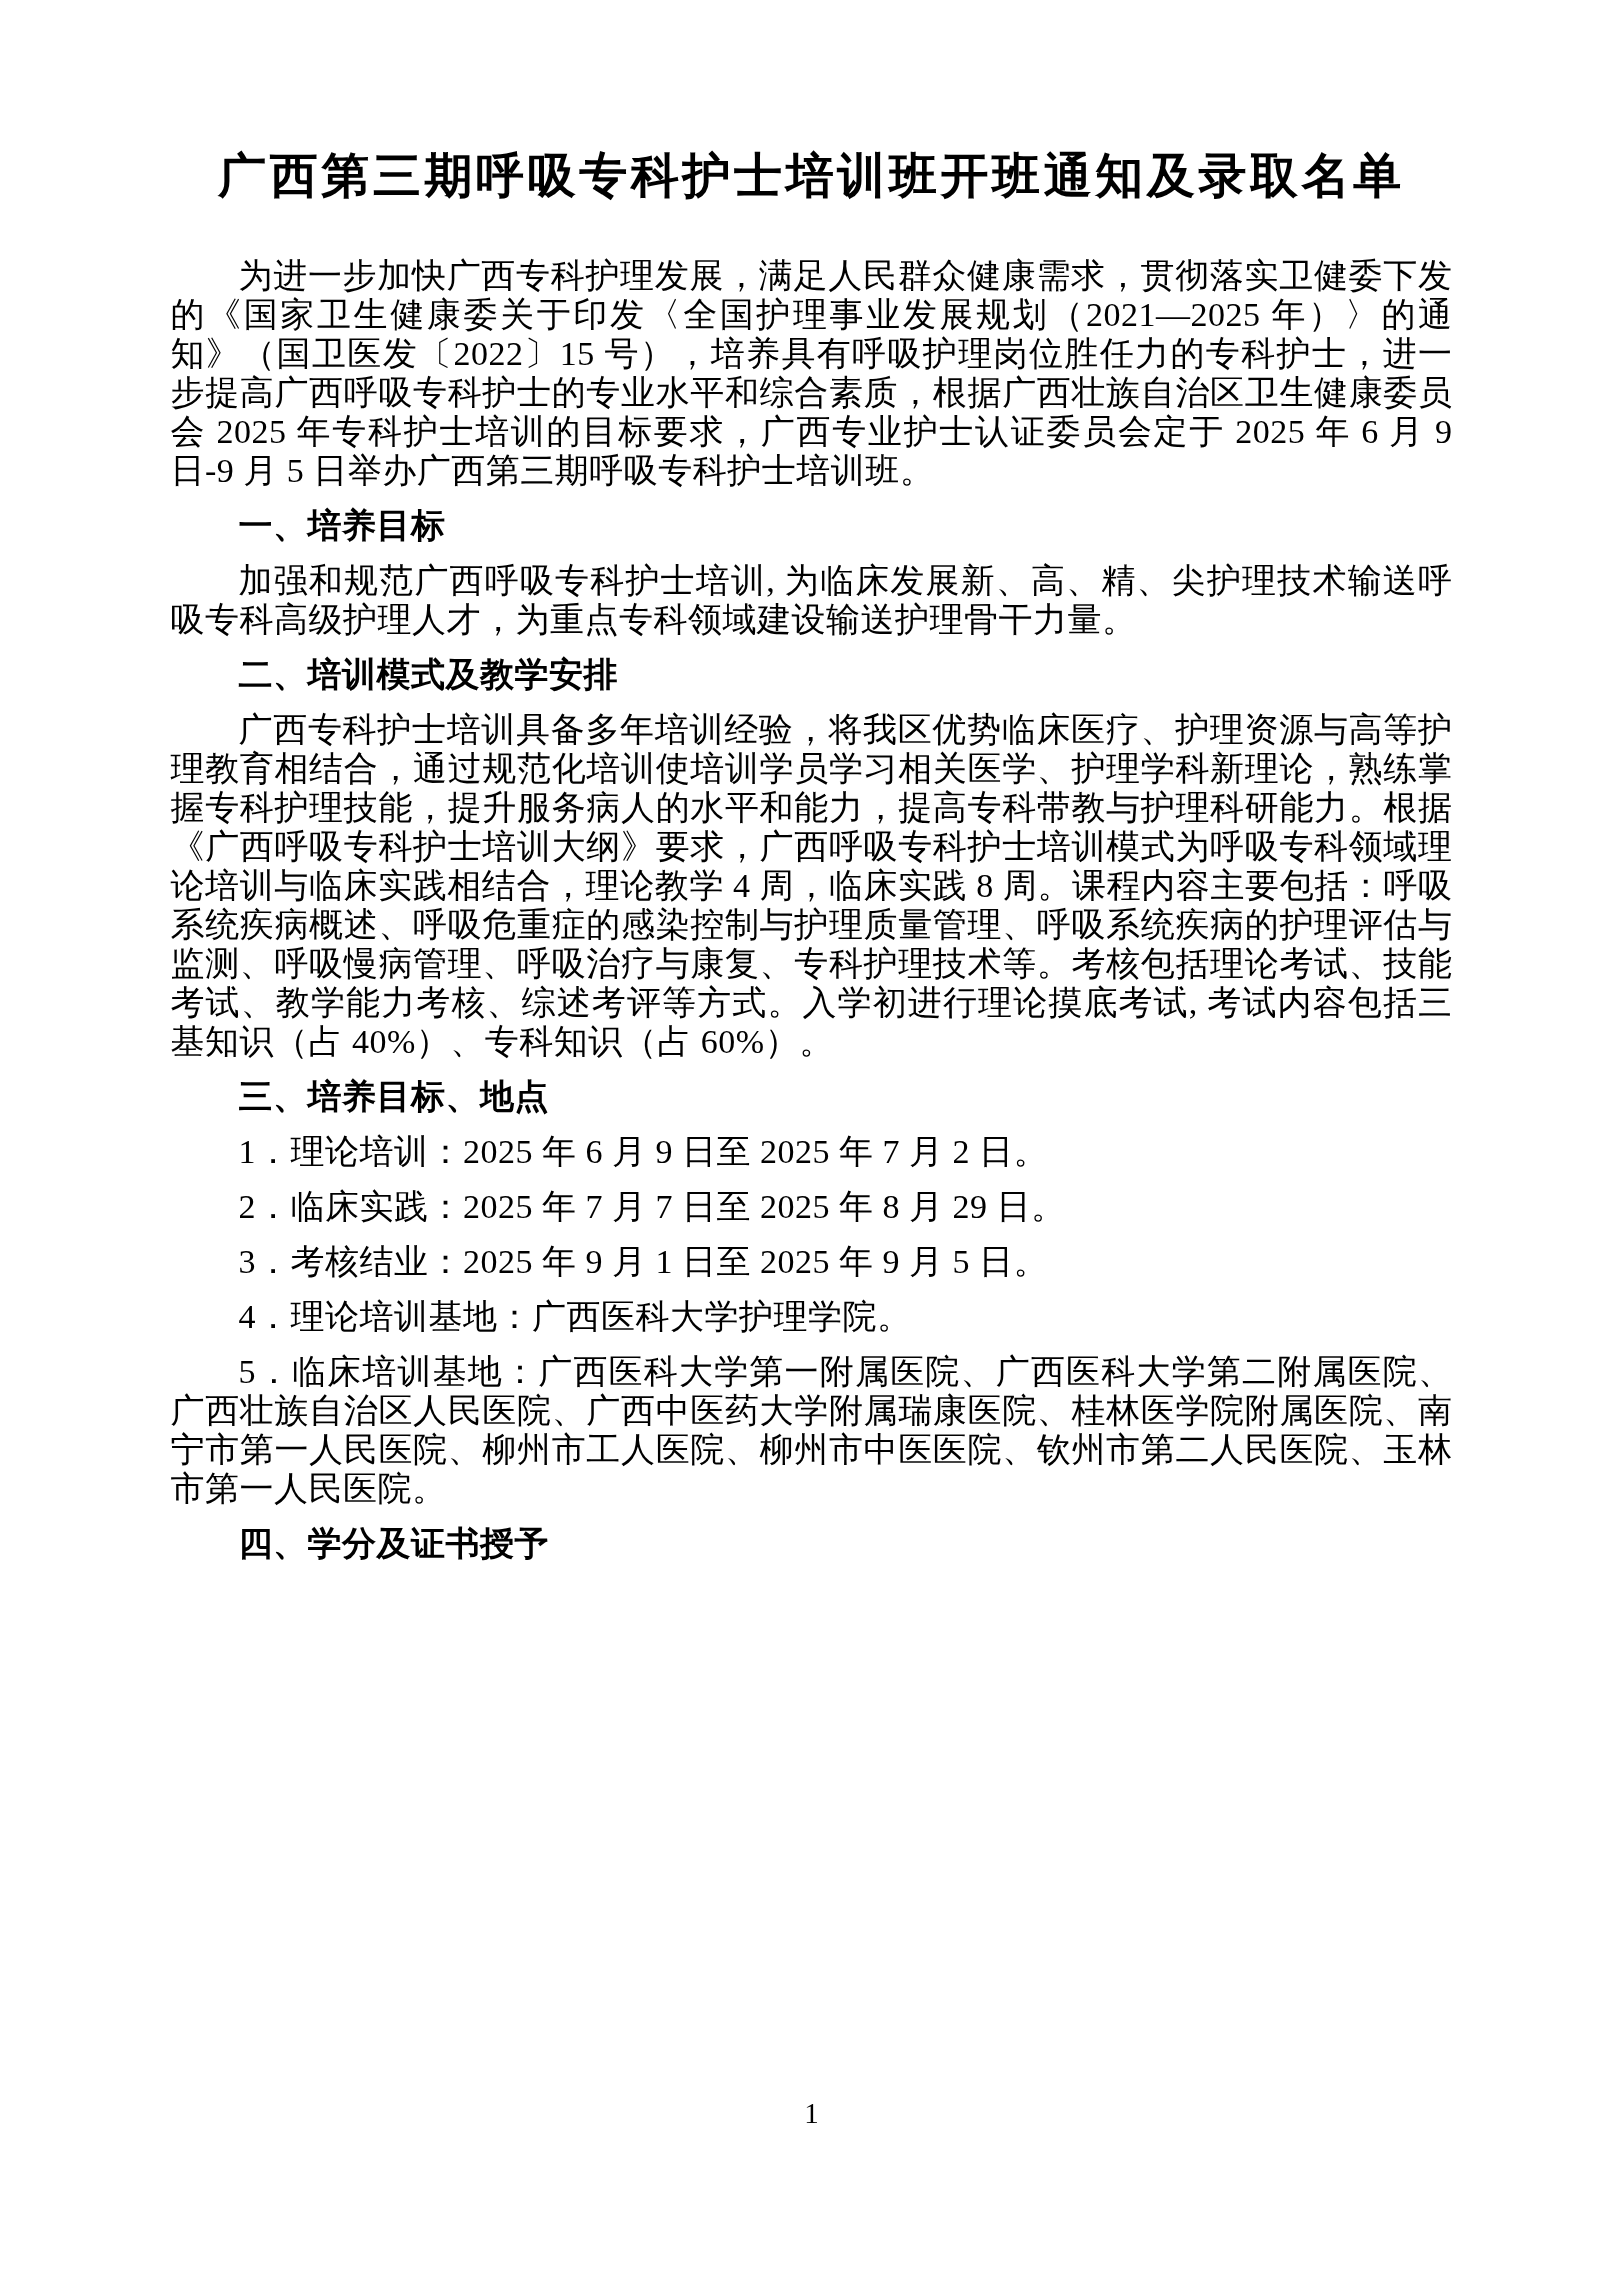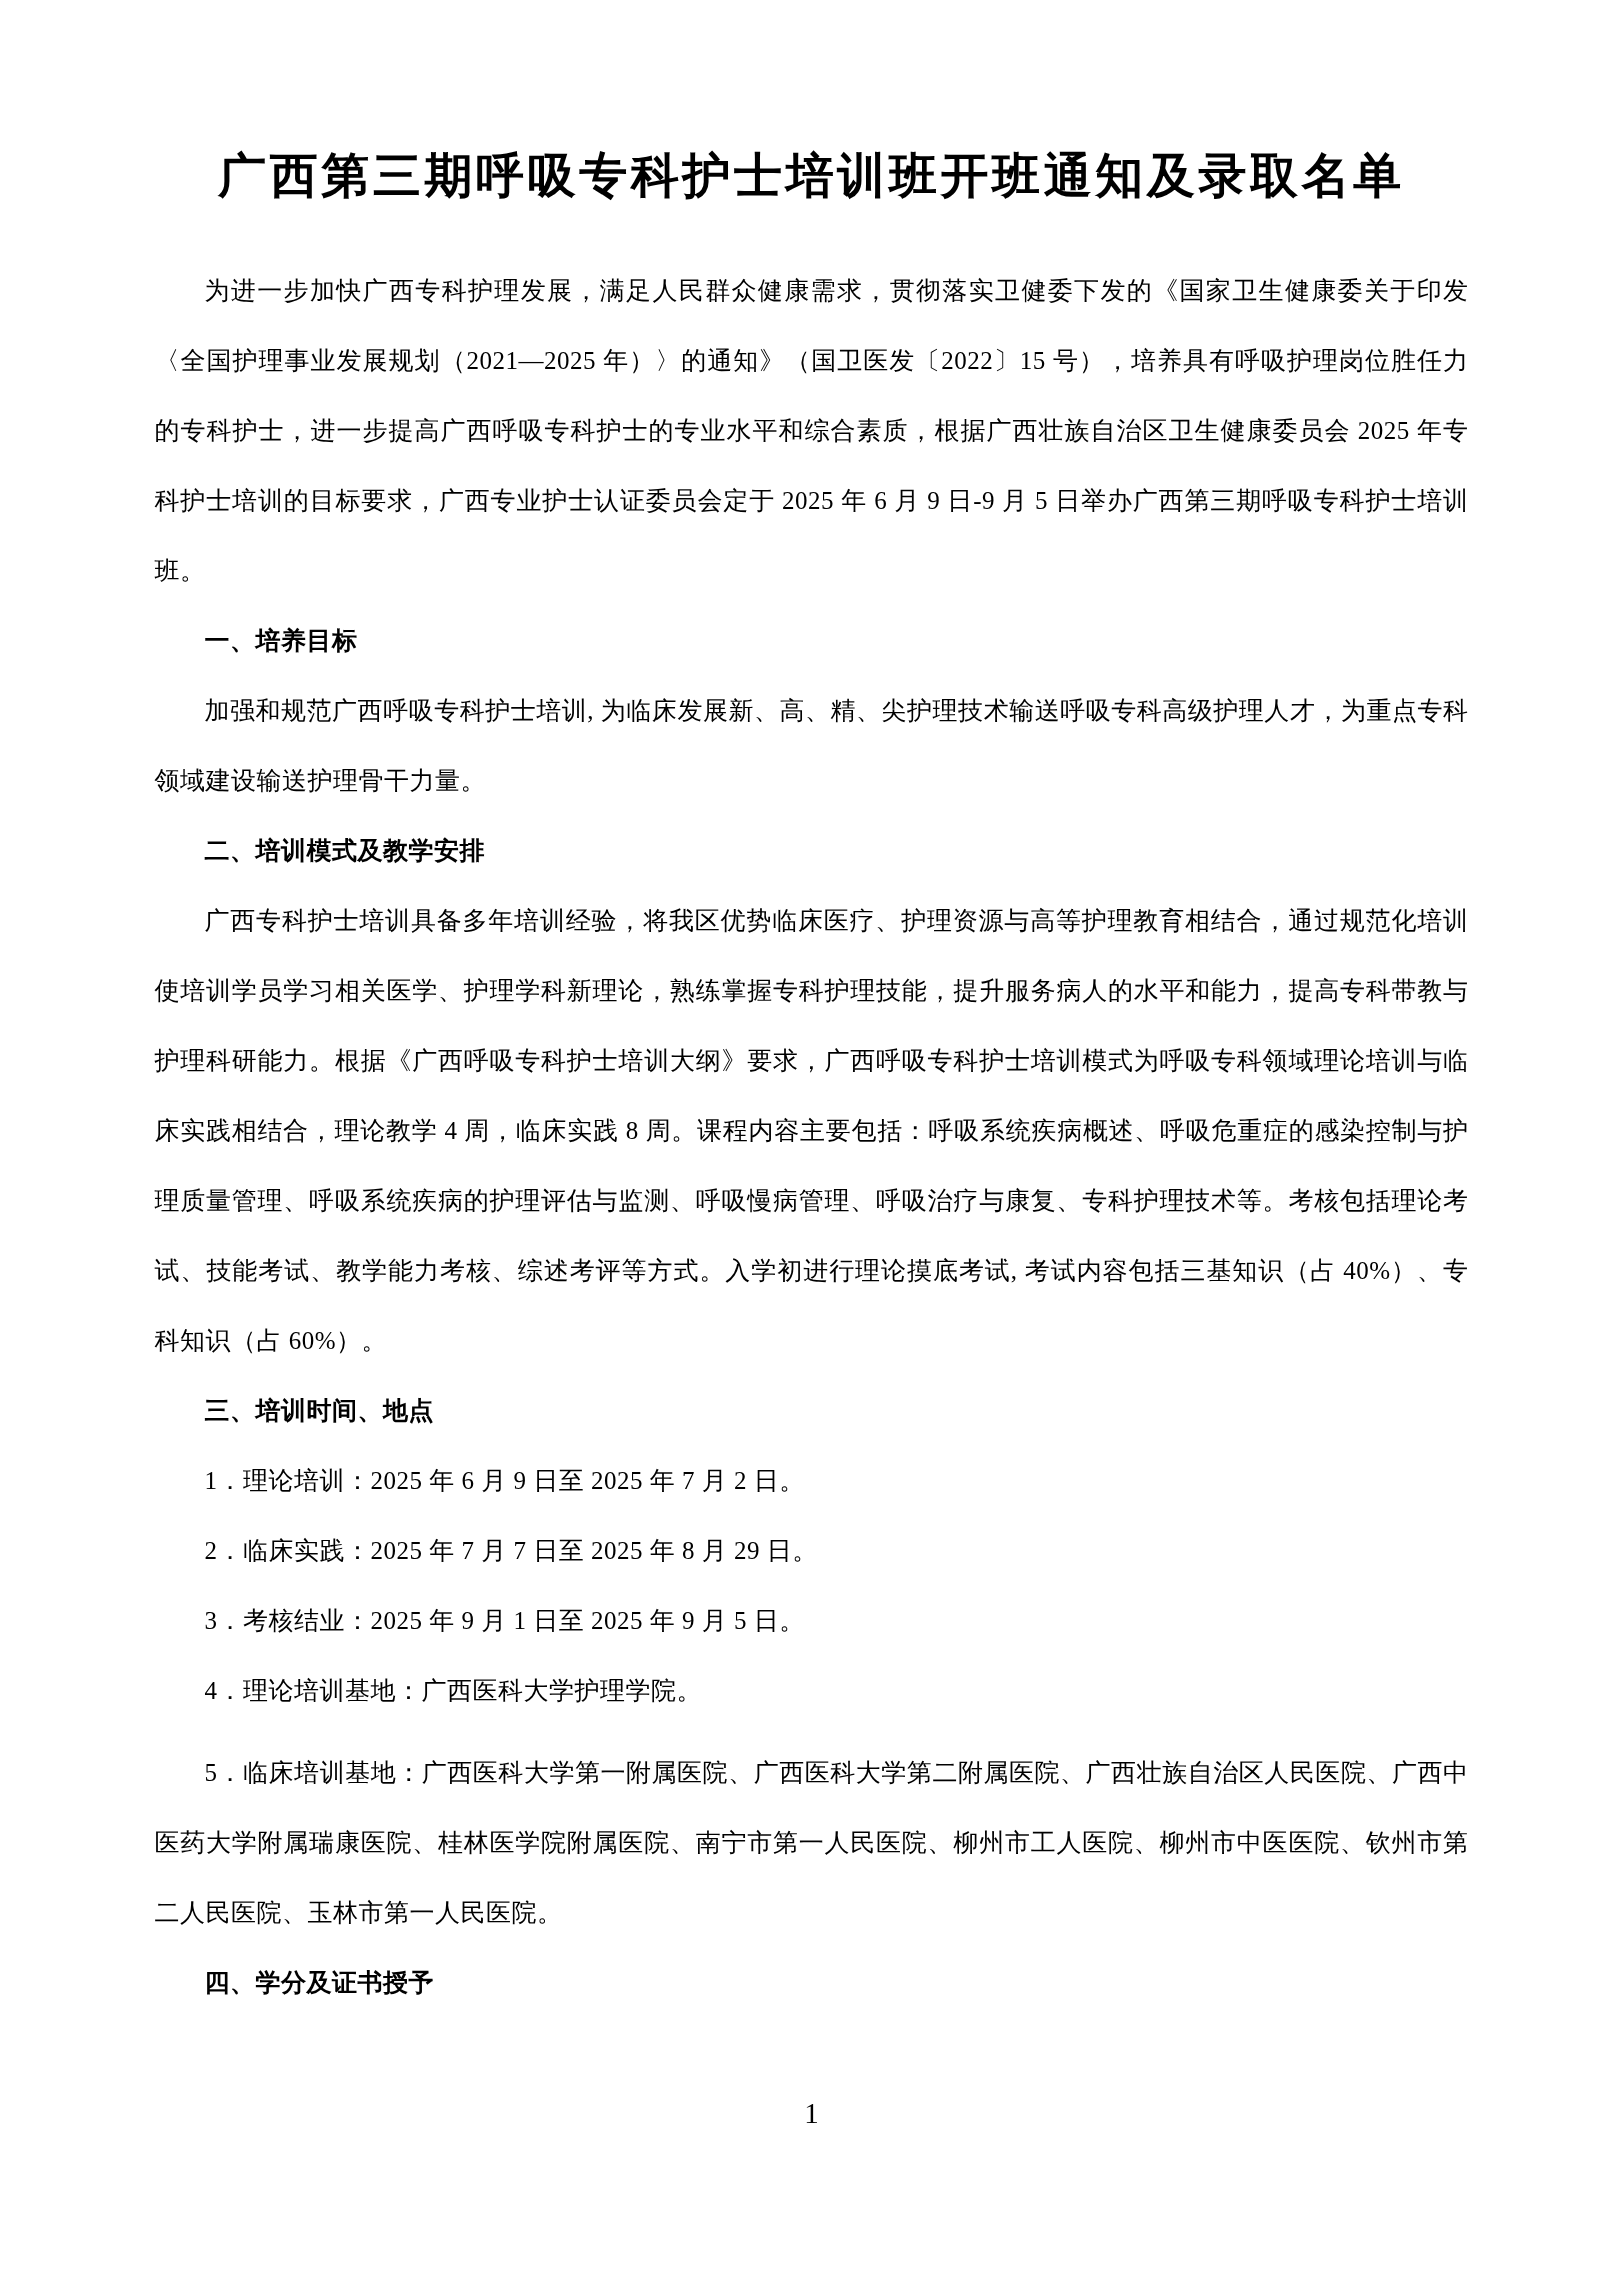--- a/index.html
+++ b/index.html
@@ -23,23 +23,23 @@
   .doc-title {
     margin: 142px 0 47px 0;
     font-size: 48px;
     line-height: 67px;
     font-weight: 700;
     text-align: center;
     letter-spacing: 3.6px;
     text-indent: 0;
   }
   .para {
-    margin: 0;
-    font-size: 25px;
-    line-height: 70px;
+    margin: 16px;
+    font-size: 34px;
+    line-height: 39px;
     text-align: justify;
     text-justify: inter-ideograph;
     text-indent: 2em;
     letter-spacing: 0.5px;
   }
   .para.heading {
     font-weight: 700;
   }
   .para.list-item-spaced {
     margin-top: 12.3px;
@@ -59,21 +59,21 @@
 
 <div class="page">
   <div class="content">
     <h1 class="doc-title">广西第三期呼吸专科护士培训班开班通知及录取名单</h1>
     <div>
         <p class="para paragraph">为进一步加快广西专科护理发展，满足人民群众健康需求，贯彻落实卫健委下发的《国家卫生健康委关于印发〈全国护理事业发展规划（2021—2025 年）〉的通知》（国卫医发〔2022〕15 号），培养具有呼吸护理岗位胜任力的专科护士，进一步提高广西呼吸专科护士的专业水平和综合素质，根据广西壮族自治区卫生健康委员会 2025 年专科护士培训的目标要求，广西专业护士认证委员会定于 2025 年 6 月 9 日-9 月 5 日举办广西第三期呼吸专科护士培训班。</p>
         <p class="para heading">一、培养目标</p>
         <p class="para paragraph">加强和规范广西呼吸专科护士培训, 为临床发展新、高、精、尖护理技术输送呼吸专科高级护理人才，为重点专科领域建设输送护理骨干力量。</p>
         <p class="para heading">二、培训模式及教学安排</p>
         <p class="para paragraph">广西专科护士培训具备多年培训经验，将我区优势临床医疗、护理资源与高等护理教育相结合，通过规范化培训使培训学员学习相关医学、护理学科新理论，熟练掌握专科护理技能，提升服务病人的水平和能力，提高专科带教与护理科研能力。根据《广西呼吸专科护士培训大纲》要求，广西呼吸专科护士培训模式为呼吸专科领域理论培训与临床实践相结合，理论教学 4 周，临床实践 8 周。课程内容主要包括：呼吸系统疾病概述、呼吸危重症的感染控制与护理质量管理、呼吸系统疾病的护理评估与监测、呼吸慢病管理、呼吸治疗与康复、专科护理技术等。考核包括理论考试、技能考试、教学能力考核、综述考评等方式。入学初进行理论摸底考试, 考试内容包括三基知识（占 40%）、专科知识（占 60%）。</p>
-        <p class="para heading">三、培训时间、地点</p>
+        <p class="para heading">三、培养目标、地点</p>
         <p class="para list-item">1．理论培训：2025 年 6 月 9 日至 2025 年 7 月 2 日。</p>
         <p class="para list-item">2．临床实践：2025 年 7 月 7 日至 2025 年 8 月 29 日。</p>
         <p class="para list-item">3．考核结业：2025 年 9 月 1 日至 2025 年 9 月 5 日。</p>
         <p class="para list-item">4．理论培训基地：广西医科大学护理学院。</p>
         <p class="para list-item-spaced">5．临床培训基地：广西医科大学第一附属医院、广西医科大学第二附属医院、广西壮族自治区人民医院、广西中医药大学附属瑞康医院、桂林医学院附属医院、南宁市第一人民医院、柳州市工人医院、柳州市中医医院、钦州市第二人民医院、玉林市第一人民医院。</p>
         <p class="para heading">四、学分及证书授予</p>
       </div>
   </div>
   <div class="page-number">1</div>
 </div>

